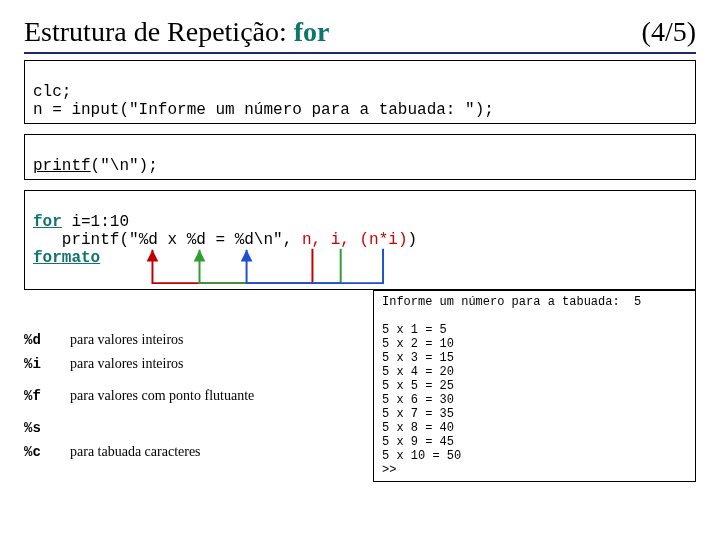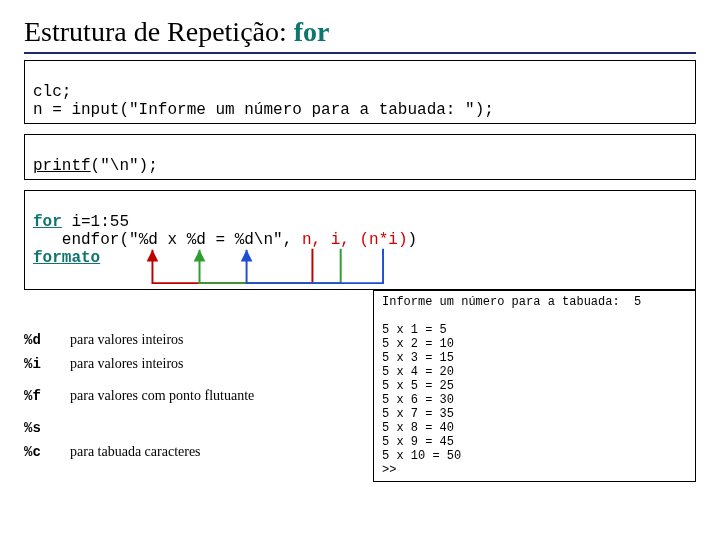--- a/index.html
+++ b/index.html
@@ -65,34 +65,35 @@
     pointer-events: none;
   }
 </style>
 </head>
 <body>
 
 <div class="header">
   <span>
     <span>Estrutura de Repetição: </span><span class="kw-blue">for</span>
   </span>
+  <span>(4/5)</span>
 </div>
 
 <div class="codebox">
 <span>clc;</span>
 <span>n = input("Informe um número para a tabuada: ");</span>
 </div>
 
 <div class="codebox">
 <span class="uline">printf</span><span>("\n");</span>
 </div>
 
 <div class="codebox" id="forbox">
-<span class="kw-blue uline">for</span><span> i=1:55</span>
-<span>   endfor(</span><span id="fmtQ">"</span><span id="fmtD1" class="fmt-token">%d</span><span> x </span><span id="fmtD2" class="fmt-token">%d</span><span> = </span><span id="fmtD3" class="fmt-token">%d</span><span>\n"</span><span>, </span><span id="argN" class="red">n,</span><span> </span><span id="argI" class="red">i,</span><span> </span><span id="argNI" class="red">(n*i)</span><span>)</span>
+<span class="kw-blue uline">for</span><span> i=1:10</span>
+<span>   printf(</span><span id="fmtQ">"</span><span id="fmtD1" class="fmt-token">%d</span><span> x </span><span id="fmtD2" class="fmt-token">%d</span><span> = </span><span id="fmtD3" class="fmt-token">%d</span><span>\n"</span><span>, </span><span id="argN" class="red">n,</span><span> </span><span id="argI" class="red">i,</span><span> </span><span id="argNI" class="red">(n*i)</span><span>)</span>
 <span class="kw-blue uline">formato</span>
 <svg class="arrows" id="arrowsvg" viewBox="0 0 672 100">
       <defs>
         <marker id="ah0" markerWidth="8" markerHeight="8" refX="6" refY="3" orient="auto">
           <path d="M0,0 L6,3 L0,6 Z" fill="#c00000"></path>
         </marker>
         <marker id="ah1" markerWidth="8" markerHeight="8" refX="6" refY="3" orient="auto">
           <path d="M0,0 L6,3 L0,6 Z" fill="#2e9e2e"></path>
         </marker>
         <marker id="ah2" markerWidth="8" markerHeight="8" refX="6" refY="3" orient="auto">

